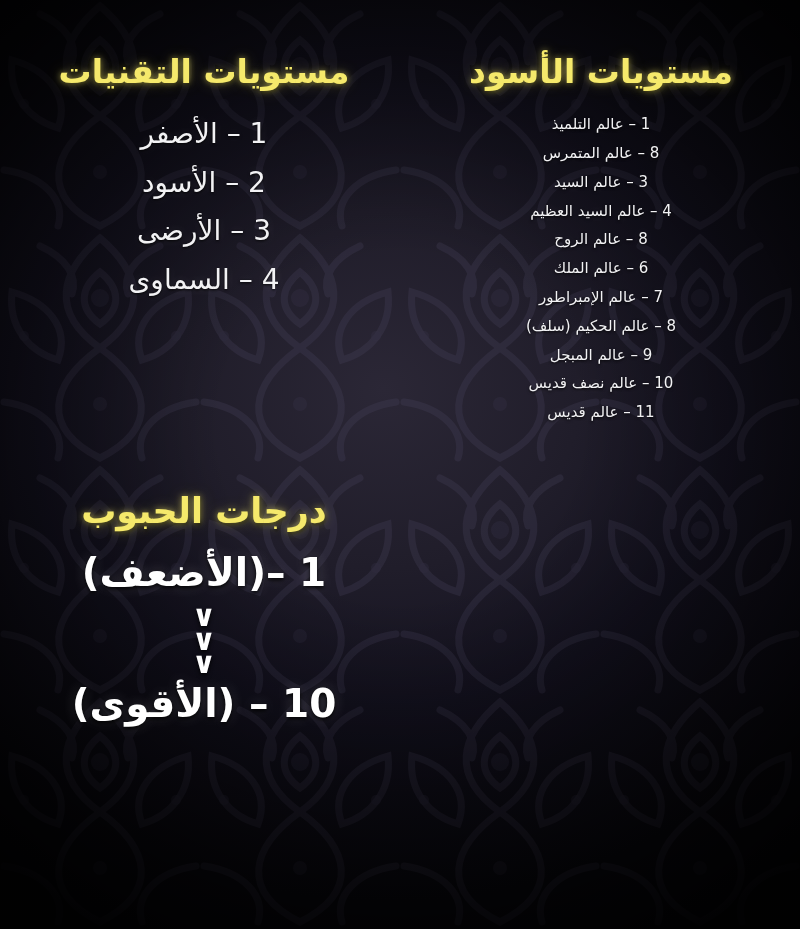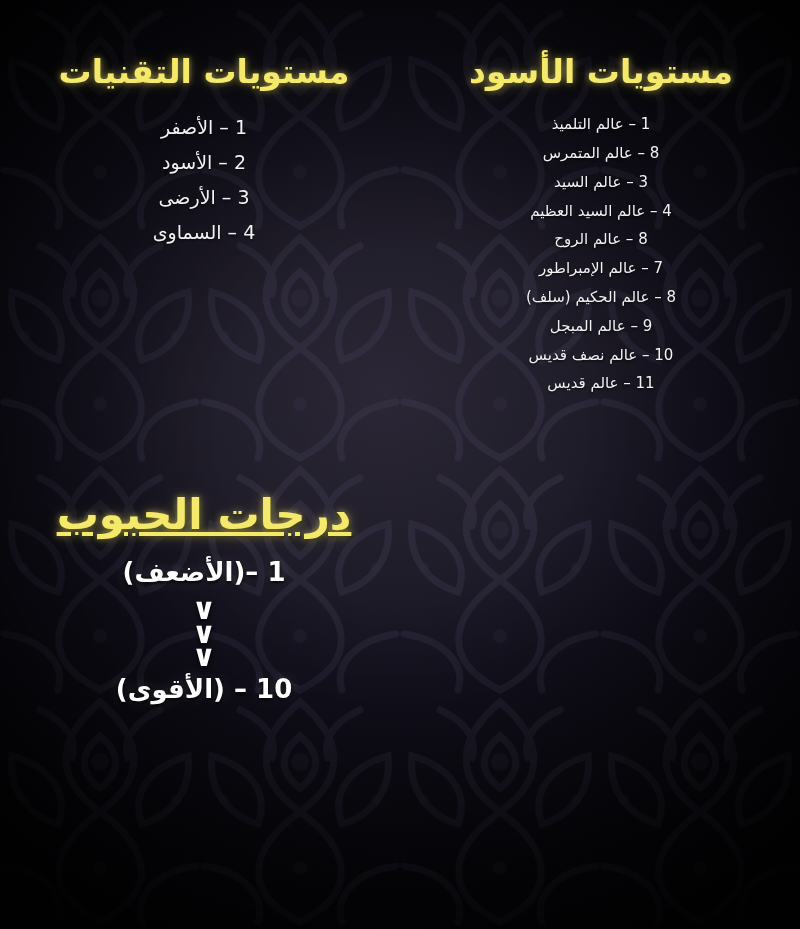--- a/index.html
+++ b/index.html
@@ -59,41 +59,41 @@
     line-height: 1.1;
     letter-spacing: 1px;
     color: #f5e96b;
     text-shadow:
       0 0 6px rgba(245,233,107,.55),
       0 0 16px rgba(245,233,107,.28),
       1px 2px 3px rgba(0,0,0,.9);
     margin-bottom: 20px;
     white-space: nowrap;
   }
-  .heading.small { font-size: 42px; text-decoration: underline; }
+  .heading.small { font-size: 35px; }
 
   ol.lines, ul.lines {
     list-style: none;
     margin: 0;
     padding: 0;
   }
   .line {
     color: #f2f2f4;
     font-size: 15px;
     line-height: 1.52;
     padding: 3px 0;
     text-shadow: 0 1px 3px rgba(0,0,0,.95), 0 0 10px rgba(255,255,255,.12);
     white-space: nowrap;
   }
-  .col-left .line { font-size: 19px; }
+  .col-left .line { font-size: 28px; }
 
   
   .grain-line {
     color: #ffffff;
-    font-size: 26px;
+    font-size: 39px;
     font-weight: bold;
     line-height: 1.12;
     text-shadow: 0 2px 4px rgba(0,0,0,.95), 0 0 14px rgba(255,255,255,.18);
     white-space: nowrap;
   }
   .chevrons {
     margin: 10px 0 8px;
     line-height: .78;
   }
   .chev {
@@ -139,20 +139,21 @@
   <div class="content">
 
     <div class="col col-right">
       <div class="heading">مستويات الأسود</div>
       <ol class="lines">
         <li class="line">1 – عالم التلميذ</li>
         <li class="line">8 – عالم المتمرس</li>
         <li class="line">3 – عالم السيد</li>
         <li class="line">4 – عالم السيد العظيم</li>
         <li class="line">8 – عالم الروح</li>
+        <li class="line">6 – عالم الملك</li>
         <li class="line">7 – عالم الإمبراطور</li>
         <li class="line">8 – عالم الحكيم (سلف)</li>
         <li class="line">9 – عالم المبجل</li>
         <li class="line">10 – عالم نصف قديس</li>
         <li class="line">11 – عالم قديس</li>
       </ol>
     </div>
 
     <div class="col col-left">
       <div class="heading">مستويات التقنيات</div>

